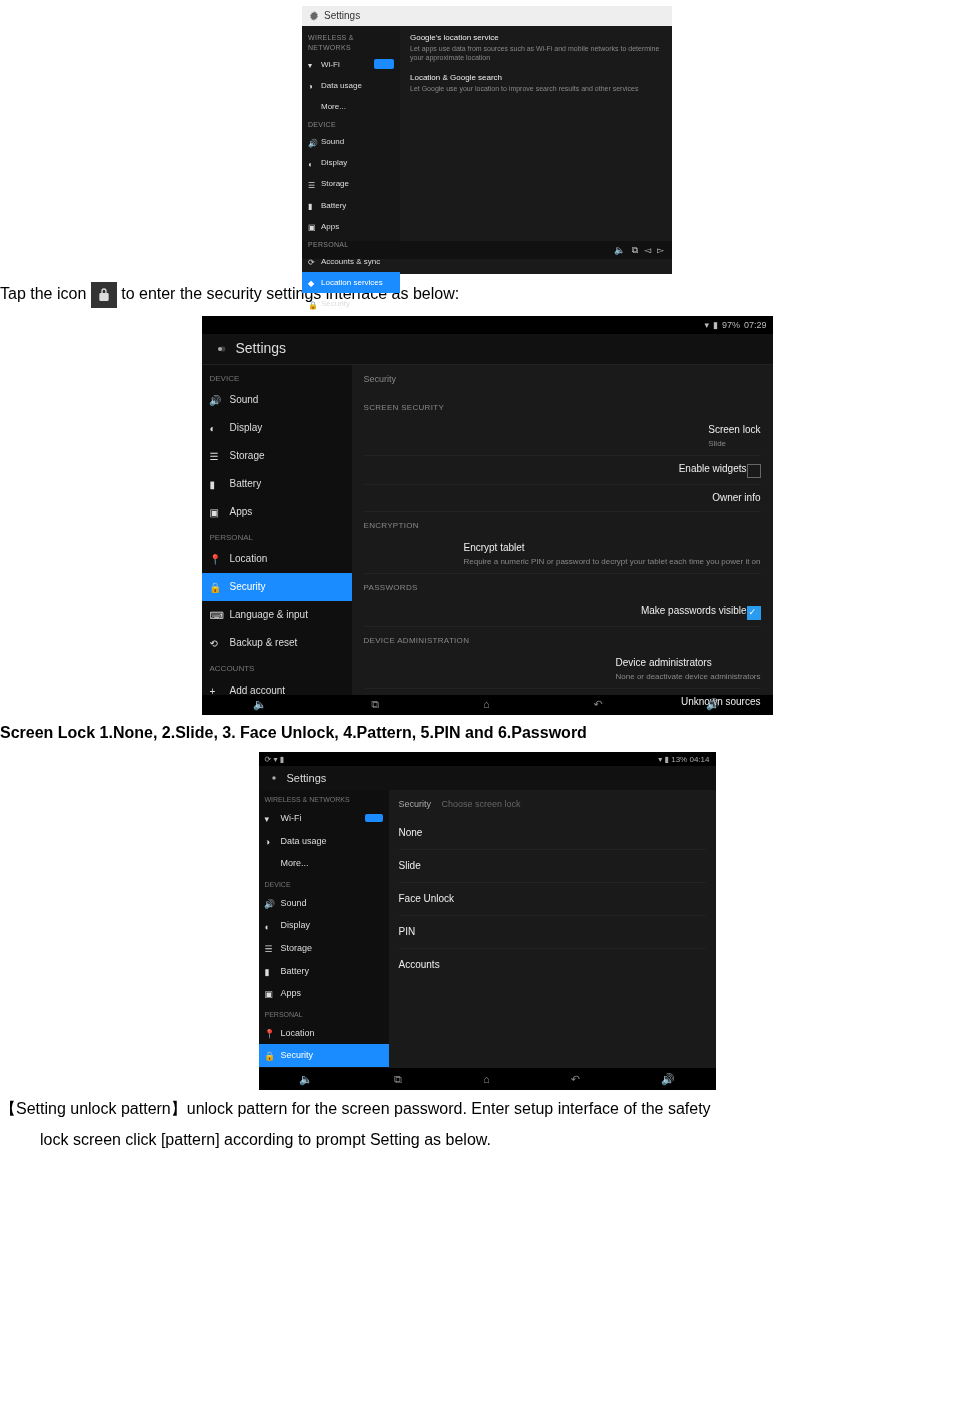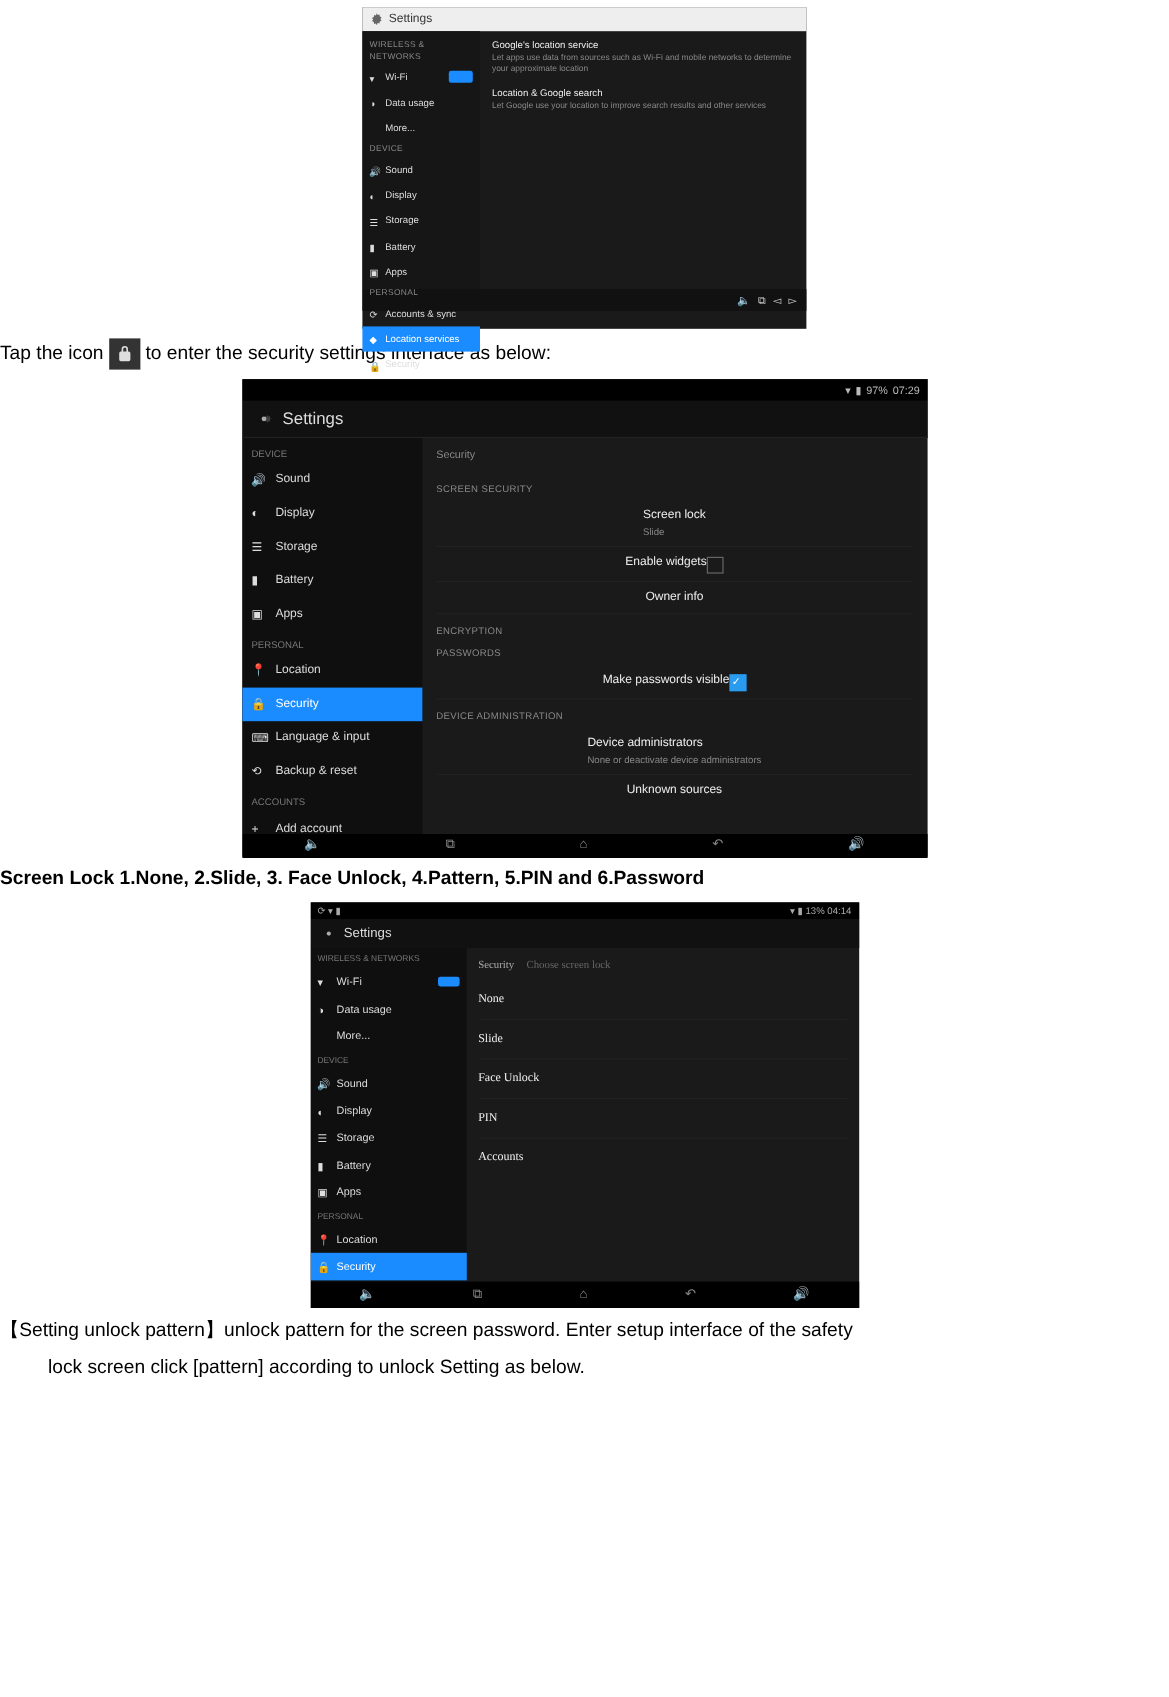--- a/index.html
+++ b/index.html
@@ -61,41 +61,41 @@
   .ss2-title{height:30px;display:flex;align-items:center;gap:8px;padding:0 10px;background:#111;font-size:14px;color:#ddd;border-bottom:1px solid #222;}
   .ss2-body{display:flex;height:330px;}
   .sidebar2{width:150px;background:#0f0f0f;padding-top:2px;font-size:10px;}
   .s2-sec{color:#777;font-size:8px;padding:6px 8px 2px 8px;}
   .s2-item{display:flex;align-items:center;gap:8px;padding:7px 8px;color:#ddd;}
   .s2-item.selected{background:#1a8cff;color:#fff;}
   .s2-item .ic{width:12px;height:12px;flex:0 0 12px;}
   .content2{flex:1;padding:4px 12px;}
   .c2-bread{color:#888;font-size:9px;padding:4px 0 8px 0;}
   .c2-sec{color:#888;font-size:8px;margin:8px 0 4px 0;letter-spacing:0.3px;}
-  .c2-row{padding:6px 0;border-bottom:1px solid #222;display:flex;align-items:flex-start;justify-content:center;}
+  .c2-row{padding:6px 0;border-bottom:1px solid #222;display:flex;align-items:flex-start;justify-content:flex-end;}
   .c2-row .txt .h{color:#eee;font-size:10px;}
   .c2-row .txt .d{color:#888;font-size:8px;margin-top:1px;}
   .chk{width:12px;height:12px;border:1px solid #666;margin-top:2px;}
   .chk.on{background:#2a9cef;border-color:#2a9cef;position:relative;}
   .chk.on::after{content:"✓";color:#fff;font-size:9px;position:absolute;top:-1px;left:1px;}
   .ss2-nav{height:20px;background:#000;display:flex;justify-content:space-around;align-items:center;}
   .nav-ic{color:#888;font-size:11px;}
 
   
   .ss3{width:457px;height:338px;}
   .ss3-status{height:14px;background:#000;display:flex;justify-content:space-between;align-items:center;padding:0 6px;color:#aaa;font-size:8px;}
   .ss3-title{height:24px;display:flex;align-items:center;gap:6px;padding:0 8px;background:#111;font-size:11px;color:#ddd;}
   .ss3-body{display:flex;height:278px;}
   .sidebar3{width:130px;background:#0f0f0f;font-size:9px;}
   .s3-sec{color:#777;font-size:7px;padding:5px 6px 2px 6px;}
   .s3-item{display:flex;align-items:center;gap:6px;padding:5px 6px;color:#ddd;}
   .s3-item.selected{background:#1a8cff;color:#fff;}
   .s3-item .ic{width:10px;height:10px;flex:0 0 10px;}
   .toggle-on3{background:#1a8cff;width:18px;height:8px;margin-left:auto;border-radius:2px;}
-  .content3{flex:1;padding:4px 10px;font-family:Liberation Serif, serif;}
+  .content3{flex:1;padding:4px 10px;}
   .c3-bread{color:#aaa;font-size:9px;padding:4px 0 6px 0;}
   .c3-bread .sub{color:#666;margin-left:8px;}
   .c3-row{padding:9px 0;border-bottom:1px solid #222;color:#eee;font-size:10px;}
   .ss3-nav{height:22px;background:#000;display:flex;justify-content:space-around;align-items:center;}
 </style>
 </head>
 <body>
 
 <div class="screenshot ss1">
   <div class="titlebar1">
@@ -259,20 +259,26 @@
             <div class="h">Enable widgets</div>
           </div>
           <div class="chk"></div>
         </div>
       <div class="c2-row">
           <div class="txt">
             <div class="h">Owner info</div>
           </div>
         </div>
       <div class="c2-sec">ENCRYPTION</div>
+      <div class="c2-row">
+          <div class="txt">
+            <div class="h">Encrypt tablet</div>
+            <div class="d">Require a numeric PIN or password to decrypt your tablet each time you power it on</div>
+          </div>
+        </div>
       <div class="c2-sec">PASSWORDS</div>
       <div class="c2-row">
           <div class="txt">
             <div class="h">Make passwords visible</div>
           </div>
           <div class="chk on"></div>
         </div>
       <div class="c2-sec">DEVICE ADMINISTRATION</div>
       <div class="c2-row">
           <div class="txt">
@@ -376,13 +382,13 @@
   <div class="ss3-nav">
     <span class="nav-ic">🔈</span>
     <span class="nav-ic">⧉</span>
     <span class="nav-ic">⌂</span>
     <span class="nav-ic">↶</span>
     <span class="nav-ic">🔊</span>
   </div>
 </div>
 
 <div class="doc-text">【Setting unlock pattern】unlock pattern for the screen password. Enter setup interface of the safety</div>
-<div class="doc-text indent">lock screen click [pattern] according to unlock Setting as below.</div>
+<div class="doc-text indent">lock screen click [pattern] according to prompt Setting as below.</div>
 
 </body></html>

